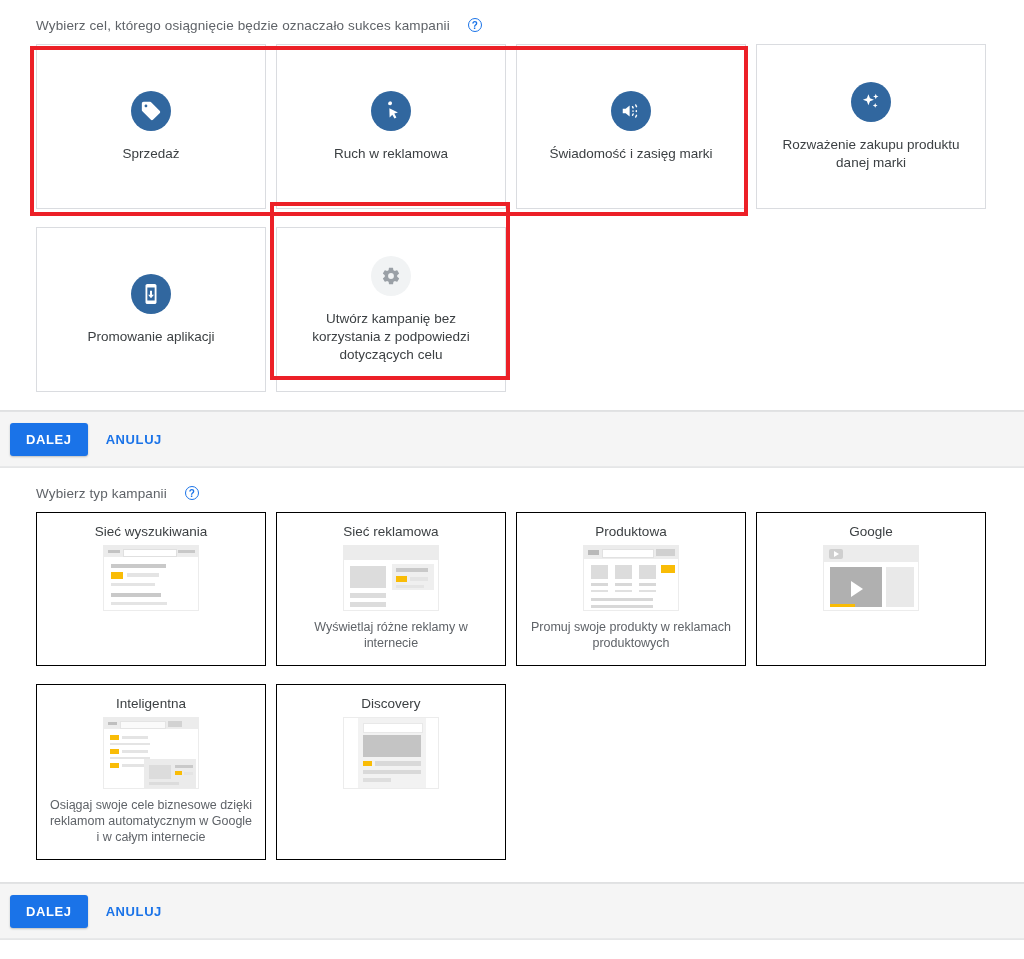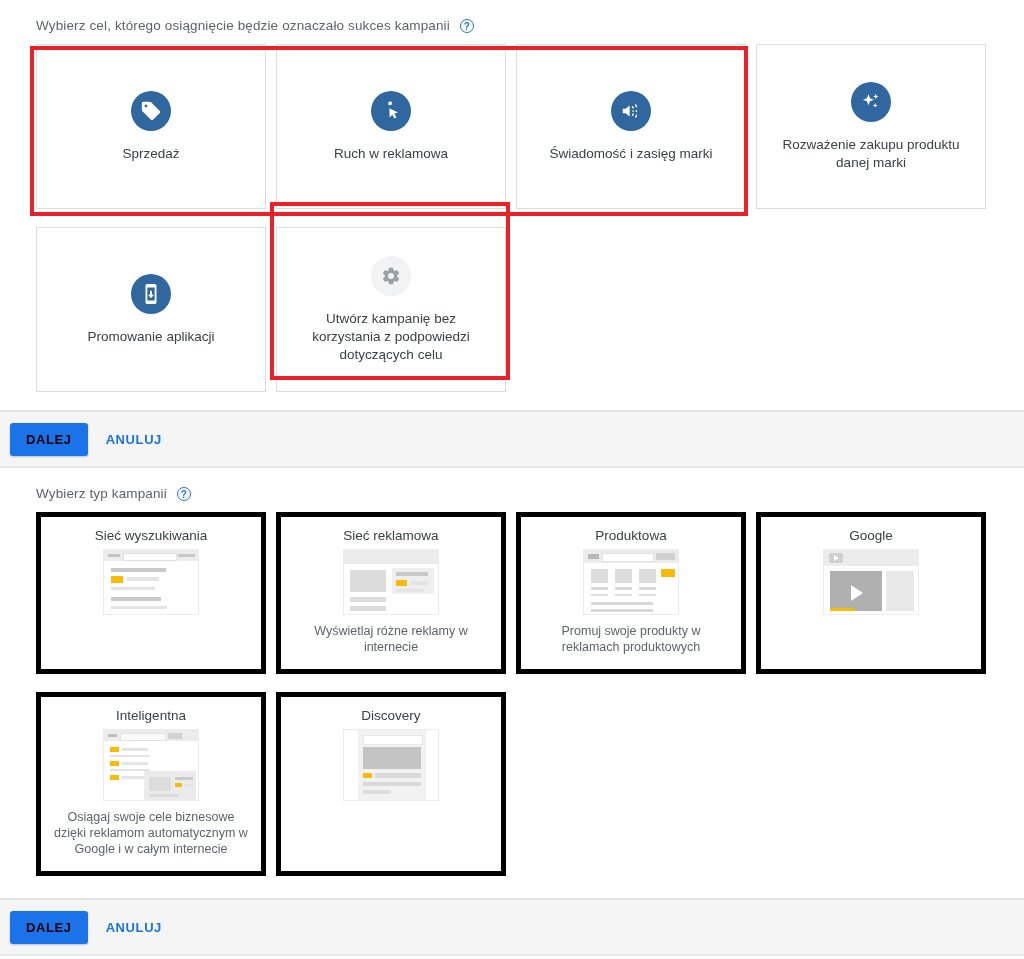--- a/index.html
+++ b/index.html
@@ -21,22 +21,21 @@
   
   .section { background: #ffffff; }
   .section-inner { padding: 0 0 0 36px; }
 
   .section-head {
     font-size: 13.5px;
     color: #5f6368;
     padding-top: 18px;
     padding-bottom: 11px;
     display: flex;
-    align-items: center;
-    gap: 10px;
+    gap: 18px;
     letter-spacing: .01em;
   }
   .help-icon {
     display: inline-block;
     width: 14px; height: 14px;
     line-height: 13px;
     text-align: center;
     border-radius: 50%;
     border: 1px solid #1a73e8;
     color: #1a73e8;
@@ -102,21 +101,21 @@
     display: flex;
     align-items: center;
     padding-left: 10px;
     gap: 6px;
     box-shadow: inset 0 1px 0 #e2e3e4, inset 0 -1px 0 #e8e9ea;
     border-top: 1px solid #e0e1e2;
     border-bottom: 1px solid #e5e6e7;
   }
   .btn-primary {
     background: #1a73e8;
-    color: #000000;
+    color: #ffffff;
     border: none;
     border-radius: 3px;
     font-size: 13px;
     font-weight: bold;
     letter-spacing: .6px;
     padding: 9px 16px;
     cursor: pointer;
     font-family: inherit;
     box-shadow: 0 1px 2px rgba(60,64,67,.30);
   }
@@ -135,21 +134,21 @@
   
   .type-grid {
     display: grid;
     grid-template-columns: repeat(4, 230px);
     column-gap: 10px;
     row-gap: 18px;
     width: 960px;
   }
   .type-card {
     position: relative;
-    border: 5px solid #000000;
+    border: 1px solid #000000;
     background: #fff;
     box-sizing: border-box;
     padding: 11px 12px 14px;
     display: flex;
     flex-direction: column;
     align-items: center;
     cursor: pointer;
     min-height: 152px;
   }
   .type-card.r1 { min-height: 152px; }

